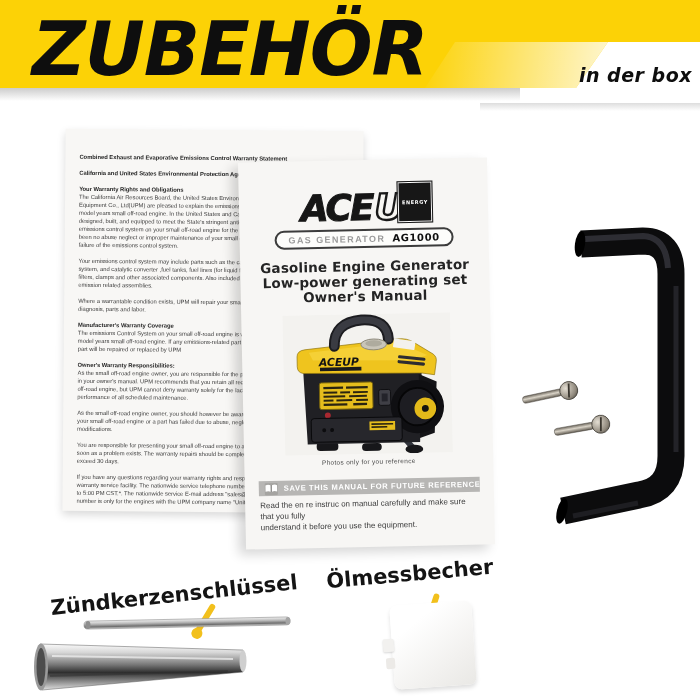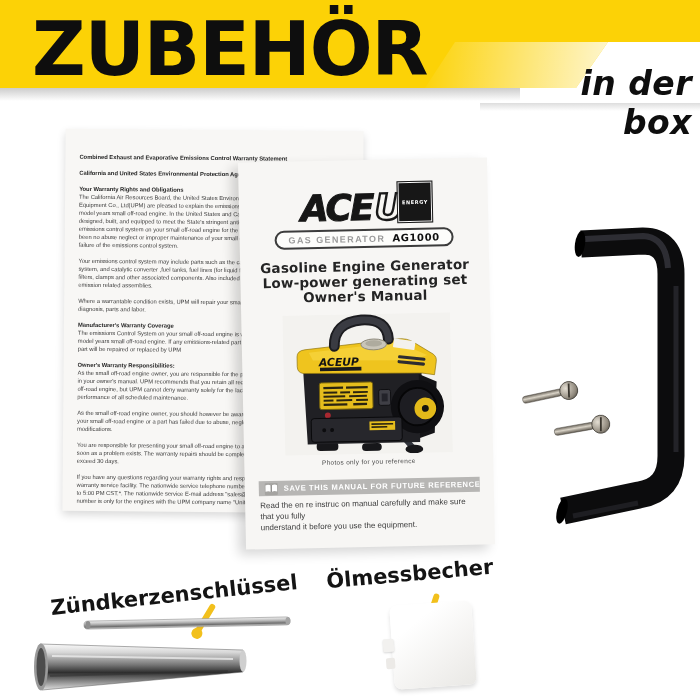--- a/index.html
+++ b/index.html
@@ -14,24 +14,24 @@
     background:linear-gradient(97deg,rgba(255,255,255,0) 60%,#ffffff 93%);
     clip-path:polygon(455px 42px,608px 42px,576px 88px,425px 88px);}
   .banner-tab{position:absolute;left:0;top:0;width:700px;height:110px;
     background:linear-gradient(to right,#ffffff 66%,#fbe univers 0),linear-gradient(to right,#ffffff 67%,#fce57d 71%,#fcd206 76%);
     clip-path:polygon(592px 58px,700px 58px,700px 103px,478px 103px);}
   .banner-shadow{position:absolute;left:0;top:88px;width:520px;height:13px;
     background:linear-gradient(to bottom,rgba(110,110,110,.35),rgba(255,255,255,0));}
   .banner-shadow2{position:absolute;left:480px;top:103px;width:220px;height:8px;
     background:linear-gradient(to bottom,rgba(120,120,120,.25),rgba(255,255,255,0));}
   .banner-title{position:absolute;left:32px;top:12px;font-family:"DejaVu Sans","Liberation Sans",sans-serif;
-    font-weight:800;font-size:74px;line-height:1;letter-spacing:-1px;color:#0e0e0e;}
+    font-style:italic;font-weight:800;font-size:74px;line-height:1;letter-spacing:-1px;color:#0e0e0e;}
   .banner-tag{position:absolute;left:540px;top:64px;width:152px;text-align:right;
     font-family:"DejaVu Sans","Liberation Sans",sans-serif;font-style:italic;font-weight:800;
-    font-size:33px;color:#0e0e0e;letter-spacing:.5px;}
+    font-size:19px;color:#0e0e0e;letter-spacing:.5px;}
 
   
   .wpage{position:absolute;left:64px;top:130px;width:298px;height:382px;background:#f8f7f5;
     transform:rotate(.5deg);box-shadow:0 4px 9px rgba(0,0,0,.15);overflow:hidden;}
   .wpage-text{position:absolute;left:14px;top:24px;width:282px;}
   .wline{height:8px;line-height:8px;font-size:5.8px;white-space:nowrap;overflow:hidden;color:#3a3a3a;}
   .wbold{font-weight:700;color:#232323;}
 
   
   .mpage{position:absolute;left:242px;top:160px;width:249px;height:387px;background:#f7f6f4;

